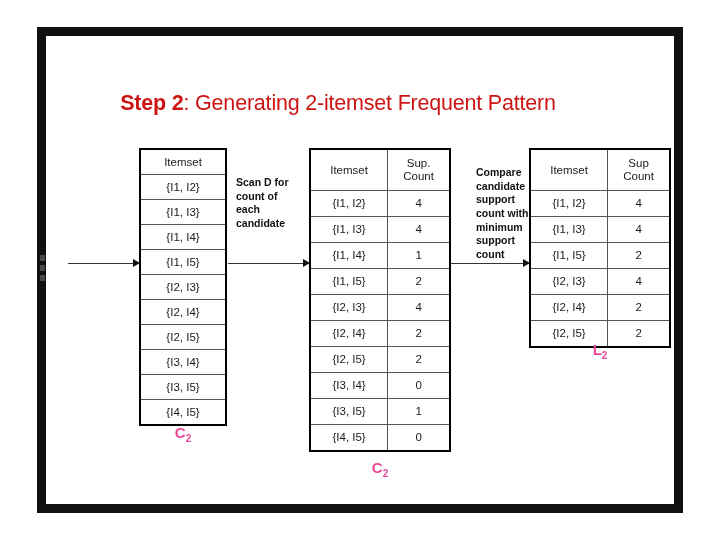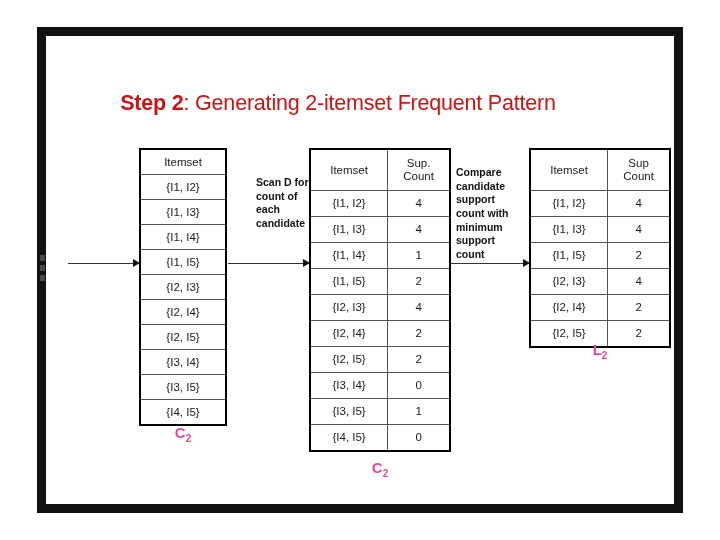--- a/index.html
+++ b/index.html
@@ -107,22 +107,22 @@
   
   .annot {
     position: absolute;
     font-size: 10.5px;
     font-weight: bold;
     color: #111111;
     line-height: 1.30;
     white-space: pre-line;
   }
   #annot-generate  { left: 22px;  top: 116px; width: 70px; }
-  #annot-scan      { left: 190px; top: 140px; width: 70px; margin-left: 20px; }
-  #annot-compare   { left: 410px; top: 130px; width: 72px; }
+  #annot-scan      { left: 190px; top: 140px; width: 70px; }
+  #annot-compare   { left: 430px; top: 130px; width: 72px; }
 
   
   .arrow {
     position: absolute;
     height: 9px;
   }
   .arrow .shaft {
     position: absolute;
     left: 0;
     top: 4px;

